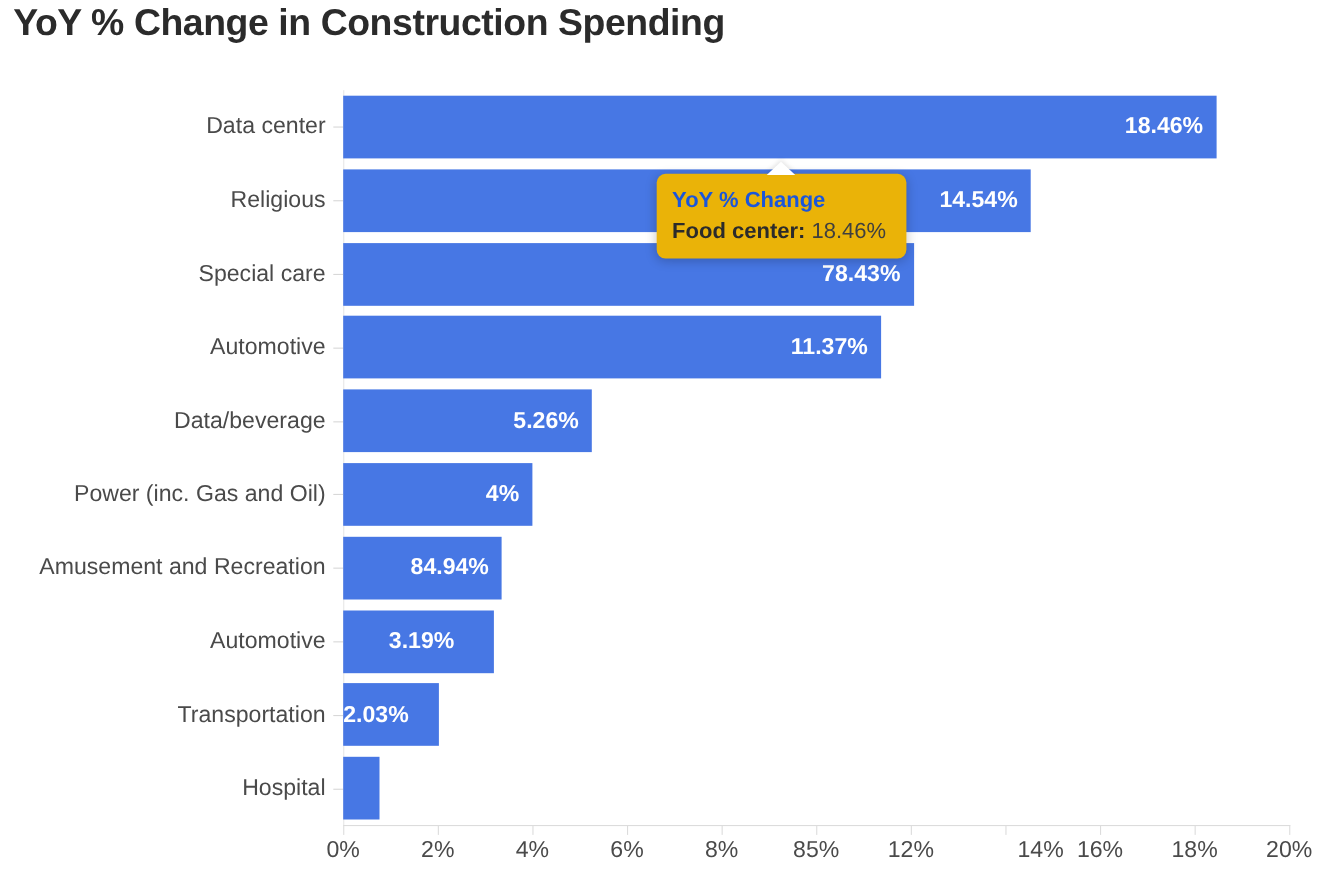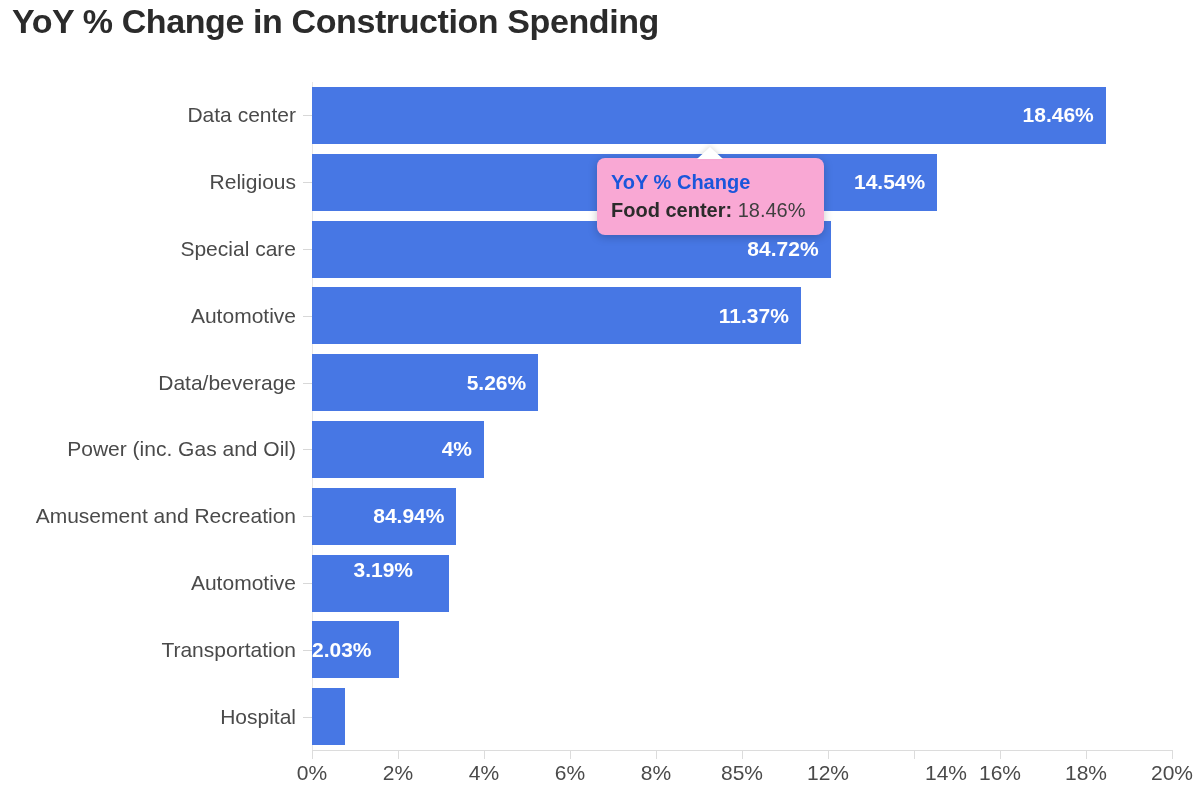--- a/index.html
+++ b/index.html
@@ -92,21 +92,21 @@
     transform:translateY(-50%);
     white-space:nowrap;
   }
 
   
   .tooltip{
     position:absolute;
     left:597px;top:158px;
     width:227px;
     box-sizing:border-box;
-    background:#f9a8d4;
+    background:#eab308;
     border-radius:8px;
     padding:12px 14px 12px 14px;
     box-shadow:0 2px 10px rgba(0,0,0,0.22);
     z-index:20;
   }
   .tooltip-arrow{
     position:absolute;
     left:100px;top:-11px;
     width:0;height:0;
     border-left:13px solid transparent;
@@ -186,31 +186,31 @@
       <div class="y-tick-label" style="top: 649.8px;">Transportation</div>
       <div class="y-tick" style="top: 717px;"></div>
       <div class="y-tick-label" style="top: 716.6px;">Hospital</div>
     </div>
   <div id="bars-layer" class="plot">
       <div class="bar" style="top: 4.9px; height: 57px; width: 793.78px;"></div>
       <div class="bar-label" style="top: 33.4px; left: 0px; width: 793.78px; text-align: right; box-sizing: border-box; padding-right: 12px;">18.46%</div>
       <div class="bar" style="top: 71.7px; height: 57px; width: 625.22px;"></div>
       <div class="bar-label" style="top: 100.2px; left: 0px; width: 625.22px; text-align: right; box-sizing: border-box; padding-right: 12px;">14.54%</div>
       <div class="bar" style="top: 138.5px; height: 57px; width: 518.58px;"></div>
-      <div class="bar-label" style="top: 167px; left: 0px; width: 518.58px; text-align: right; box-sizing: border-box; padding-right: 12px;">84.72%</div>
+      <div class="bar-label" style="top: 167px; left: 0px; width: 518.58px; text-align: right; box-sizing: border-box; padding-right: 12px;">78.43%</div>
       <div class="bar" style="top: 205.3px; height: 57px; width: 488.91px;"></div>
       <div class="bar-label" style="top: 233.8px; left: 0px; width: 488.91px; text-align: right; box-sizing: border-box; padding-right: 12px;">11.37%</div>
       <div class="bar" style="top: 272.1px; height: 57px; width: 226.18px;"></div>
       <div class="bar-label" style="top: 300.6px; left: 0px; width: 226.18px; text-align: right; box-sizing: border-box; padding-right: 12px;">5.26%</div>
       <div class="bar" style="top: 338.9px; height: 57px; width: 172px;"></div>
       <div class="bar-label" style="top: 367.4px; left: 0px; width: 172px; text-align: right; box-sizing: border-box; padding-right: 12px;">4%</div>
       <div class="bar" style="top: 405.7px; height: 57px; width: 144.48px;"></div>
       <div class="bar-label" style="top: 434.2px; left: 0px; width: 144.48px; text-align: right; box-sizing: border-box; padding-right: 12px;">84.94%</div>
       <div class="bar" style="top: 472.5px; height: 57px; width: 137.17px;"></div>
-      <div class="bar-label" style="top: 488px; left: 0px; width: 113px; text-align: right; box-sizing: border-box; padding-right: 12px;">3.19%</div>
+      <div class="bar-label" style="top: 501px; left: 0px; width: 113px; text-align: right; box-sizing: border-box; padding-right: 12px;">3.19%</div>
       <div class="bar" style="top: 539.3px; height: 57px; width: 87.29px;"></div>
       <div class="bar-label" style="top: 567.8px; left: 0px; width: 87.29px; text-align: right; box-sizing: border-box; padding-right: 28px;">2.03%</div>
       <div class="bar" style="top: 606.1px; height: 57px; width: 33.11px;"></div>
     </div>
 
   <div class="tooltip">
     <div class="tooltip-arrow"></div>
     <div class="tooltip-title">YoY % Change</div>
     <div class="tooltip-row">
       <span class="tooltip-key">Food center:</span>

